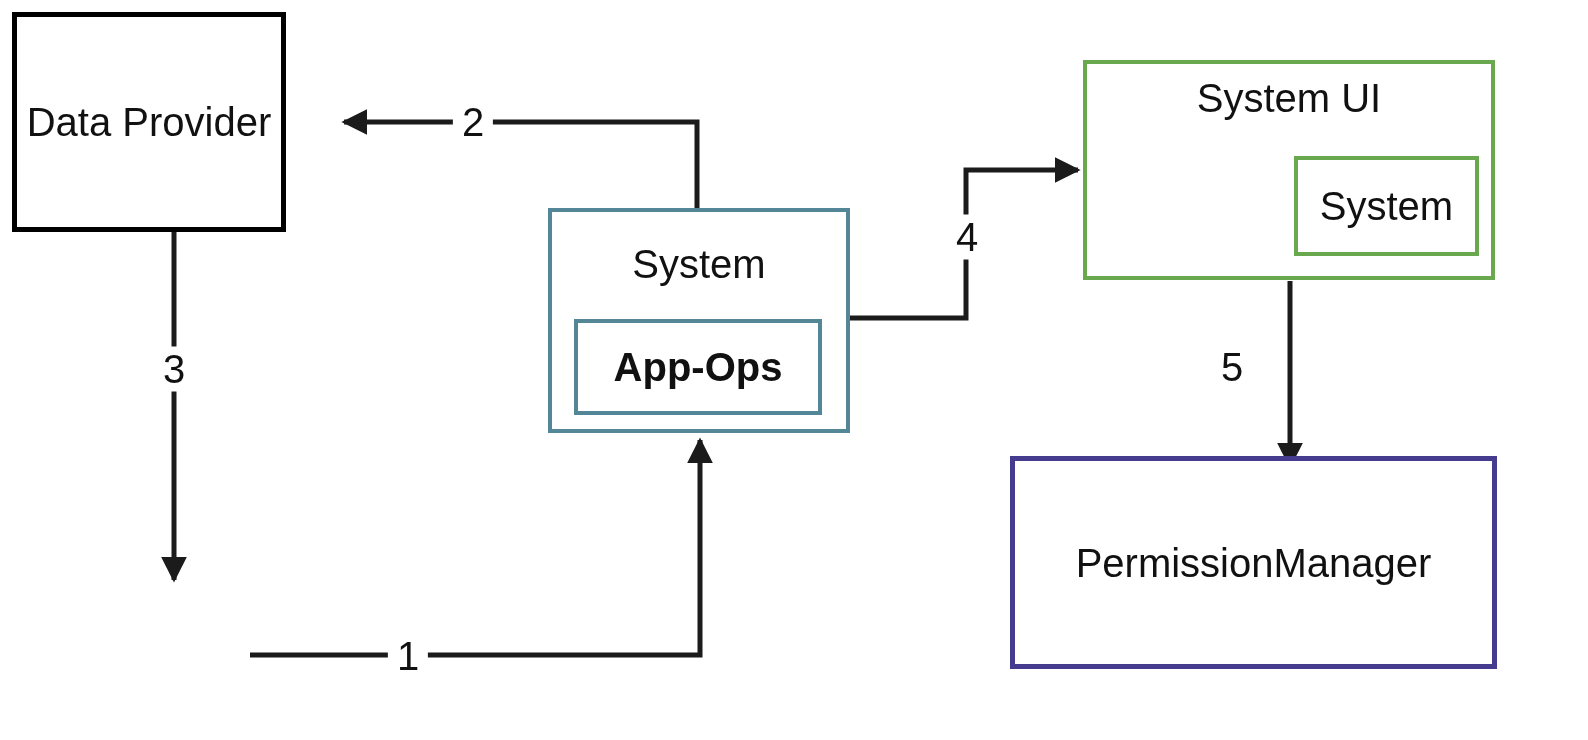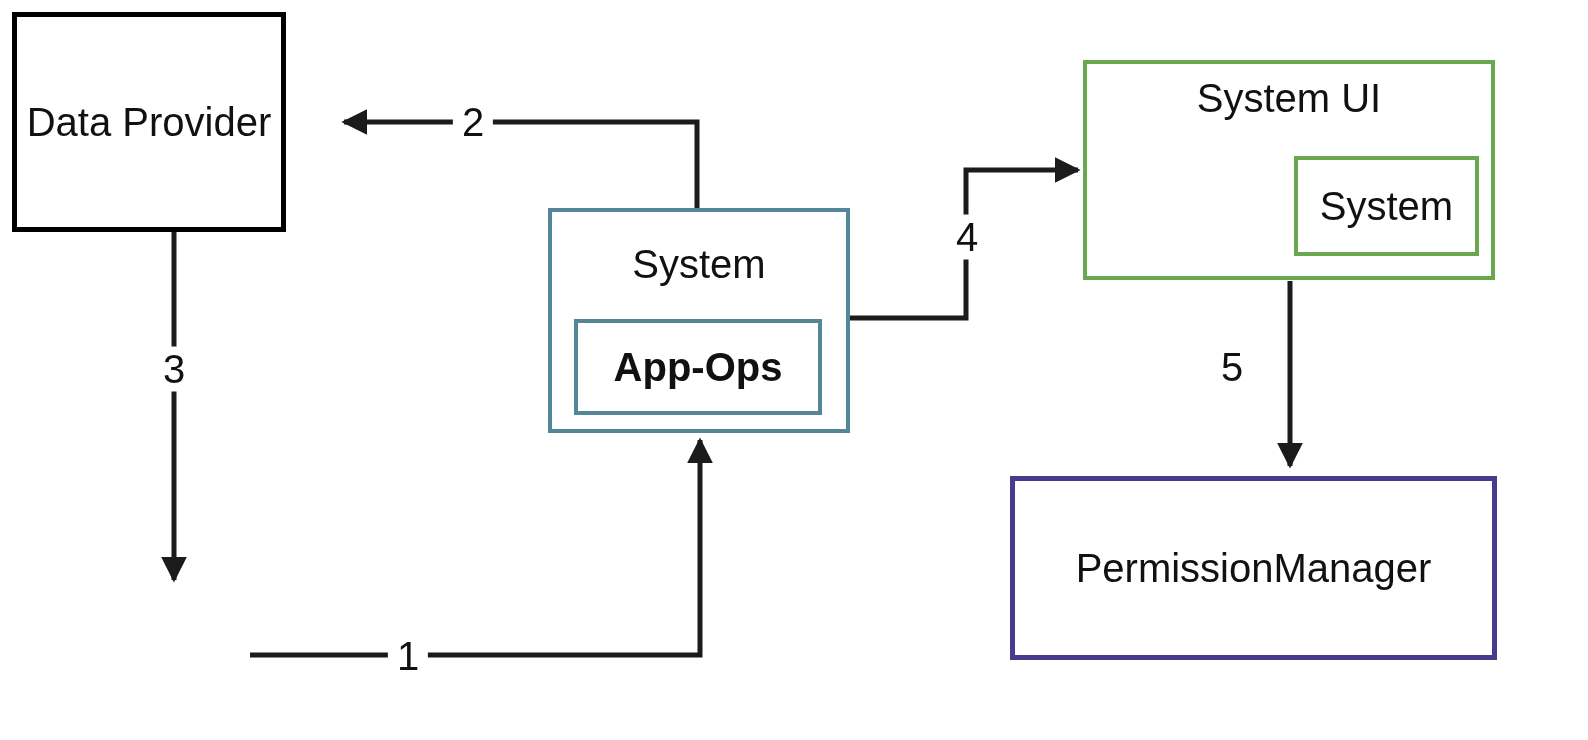--- a/index.html
+++ b/index.html
@@ -33,21 +33,21 @@
   .container-node {
     justify-content: flex-start;
     flex-direction: column;
   }
   #node-data-provider { left: 12px;  top: 12px;  width: 274px; height: 220px; border: 5px solid #000000; }
   #node-app           { left: 104px; top: 586px; width: 146px; height: 136px; border: 4px solid #e06666; }
   #node-system        { left: 548px; top: 208px; width: 302px; height: 225px; border: 4px solid #538696; padding-top: 30px; }
   #node-app-ops       { left: 22px;  top: 107px; width: 248px; height: 96px;  border: 4px solid #538696; font-weight: bold; }
   #node-system-ui     { left: 1083px; top: 60px; width: 412px; height: 220px; border: 4px solid #6aa84f; padding-top: 12px; }
   #node-dialog        { left: 207px; top: 92px;  width: 185px; height: 100px; border: 4px solid #6aa84f; }
-  #node-permission-manager { left: 1010px; top: 476px; width: 487px; height: 184px; border: 5px solid #463c8f; }
+  #node-permission-manager { left: 1010px; top: 456px; width: 487px; height: 213px; border: 5px solid #463c8f; }
   .inner-node { position: absolute; }
   .edge-label {
     position: absolute;
     transform: translate(-50%, -50%);
     background: #ffffff;
     padding: 0 9px;
     font-size: 40px;
     z-index: 3;
   }
   #edge-label-1 { left: 408px;  top: 656px; }

